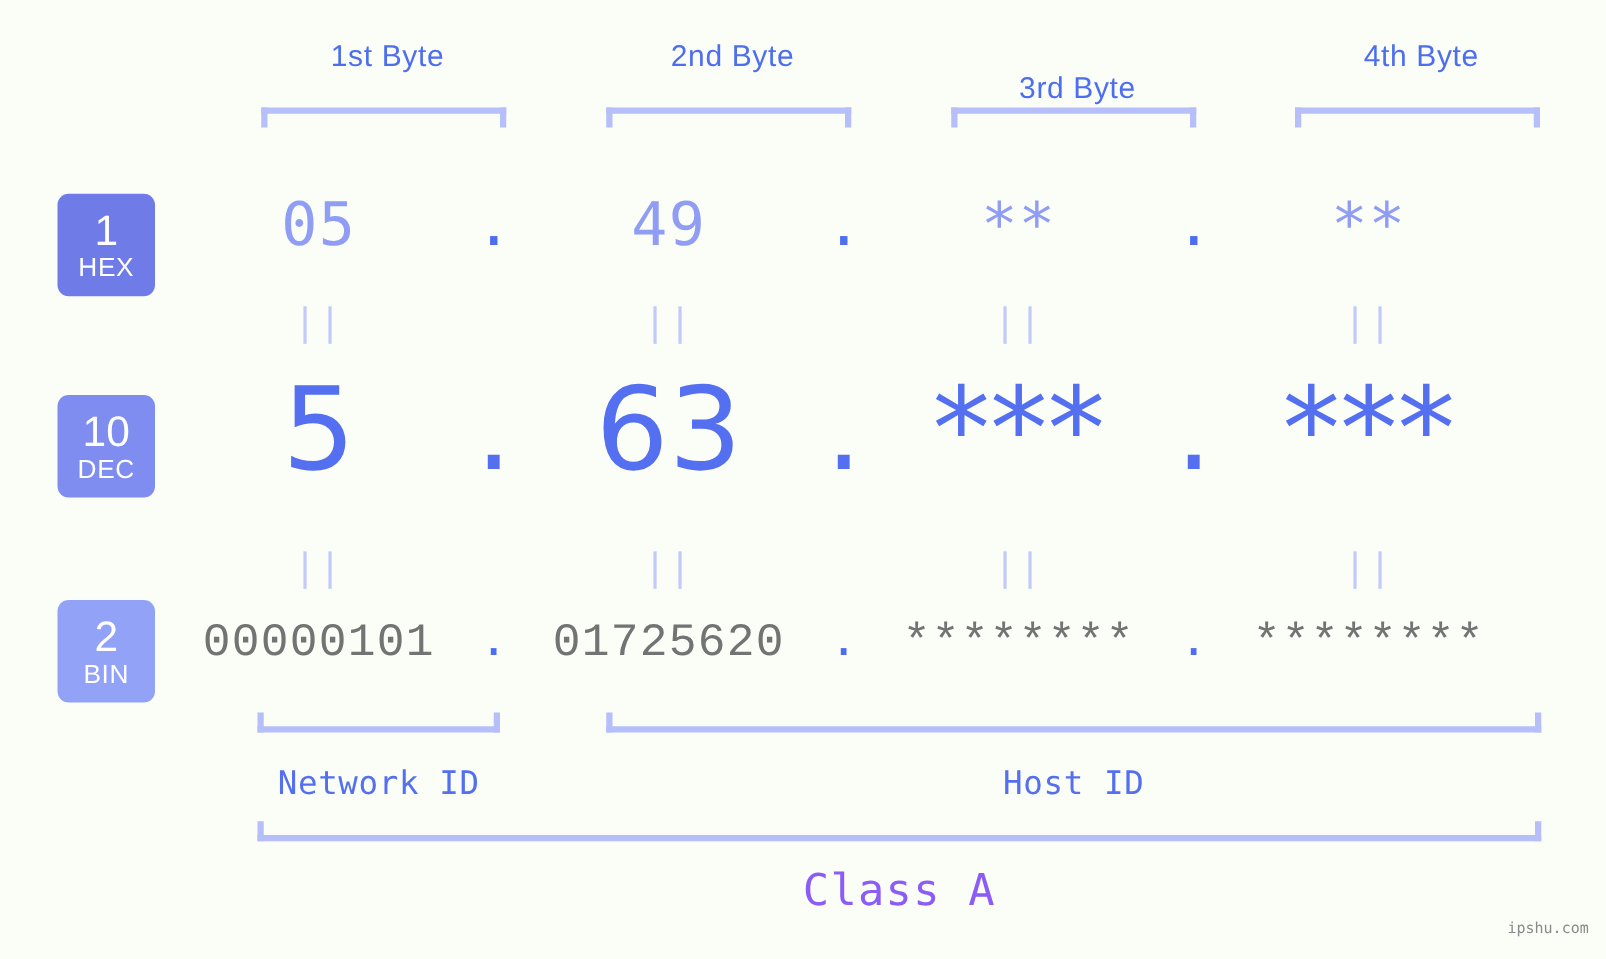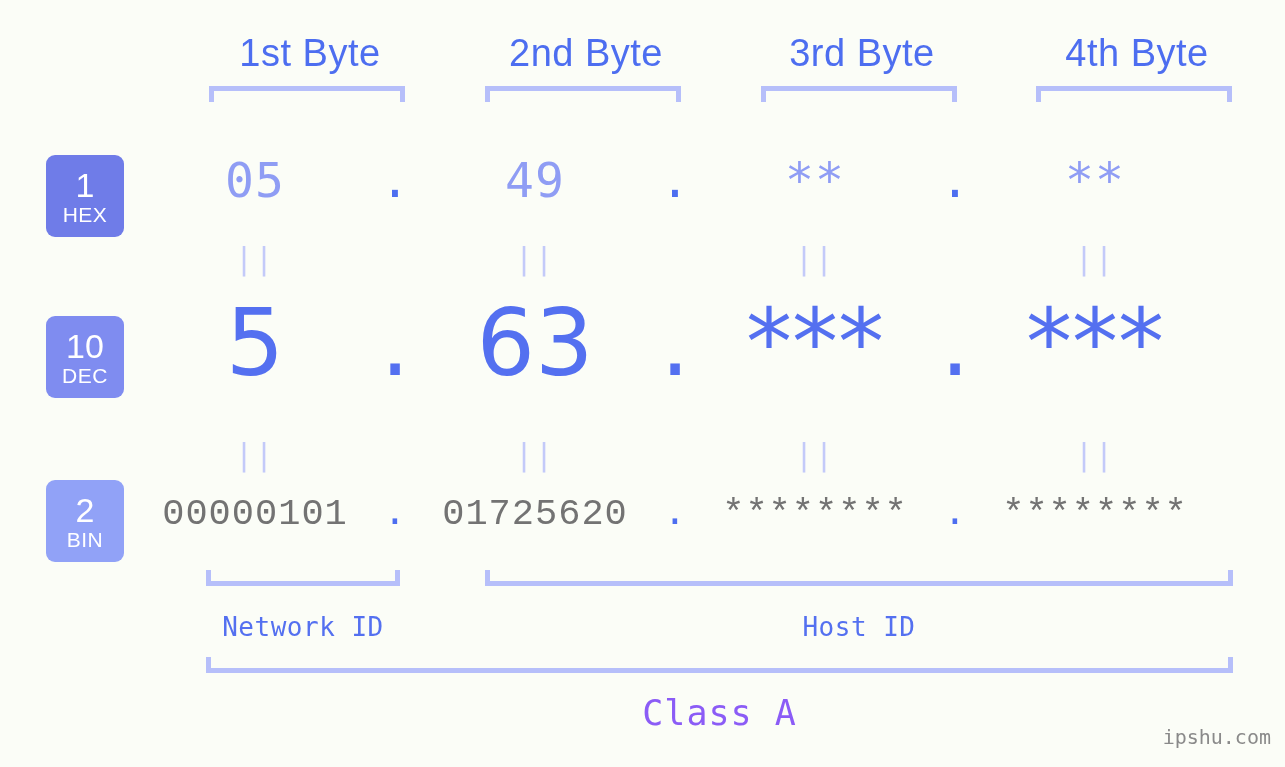--- a/index.html
+++ b/index.html
@@ -21,21 +21,21 @@
     width: 1285px;
     height: 767px;
   }
 
   
   .byte-label {
     position: absolute;
     top: 32px;
     width: 230px;
     text-align: center;
-    font-size: 38px;
+    font-size: 24px;
     color: #4d6ef0;
     font-family: "Liberation Sans", sans-serif;
     letter-spacing: 0.5px;
     white-space: nowrap;
   }
 
   
   .top-bracket {
     position: absolute;
     top: 86px;
@@ -189,33 +189,33 @@
     white-space: nowrap;
     letter-spacing: 1px;
   }
 
   
   .watermark {
     position: absolute;
     right: 14px;
     bottom: 18px;
     font-family: "DejaVu Sans Mono", monospace;
-    font-size: 20px;
+    font-size: 12px;
     color: #8a8a8a;
     letter-spacing: 0px;
   }
 </style>
 </head>
 <body>
 
 <div class="stage">
 
   <div class="byte-label" style="left:195px;">1st Byte</div>
   <div class="byte-label" style="left:471px;">2nd Byte</div>
-  <div class="byte-label" style="left:747px;">3rd Byte</div>
+  <div class="byte-label" style="left:747px;margin-top:25px;">3rd Byte</div>
   <div class="byte-label" style="left:1022px;">4th Byte</div>
 
   <div class="top-bracket" style="left:209px; width:196px;"></div>
   <div class="top-bracket" style="left:485px; width:196px;"></div>
   <div class="top-bracket" style="left:761px; width:196px;"></div>
   <div class="top-bracket" style="left:1036px; width:196px;"></div>
 
   <div class="badge badge-hex">
     <span class="num">1</span>
     <span class="abbr">HEX</span>

